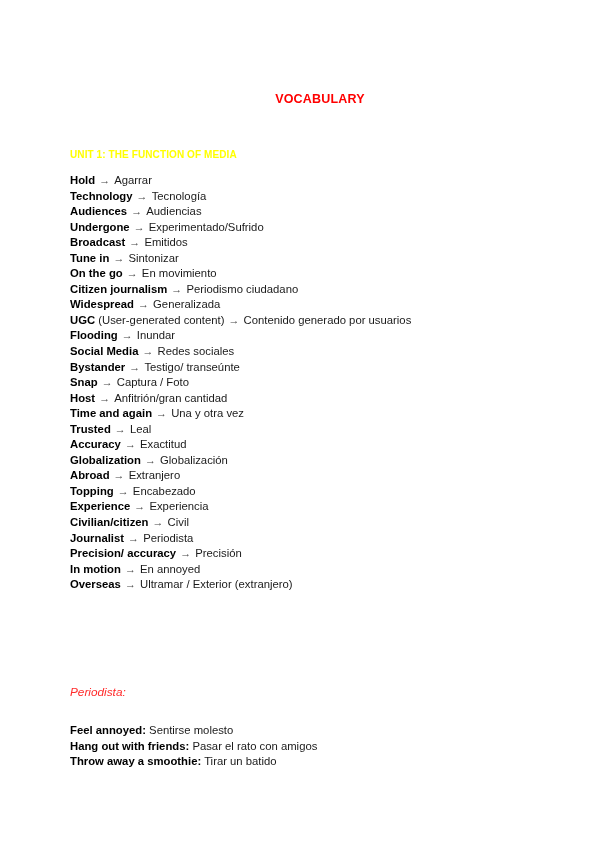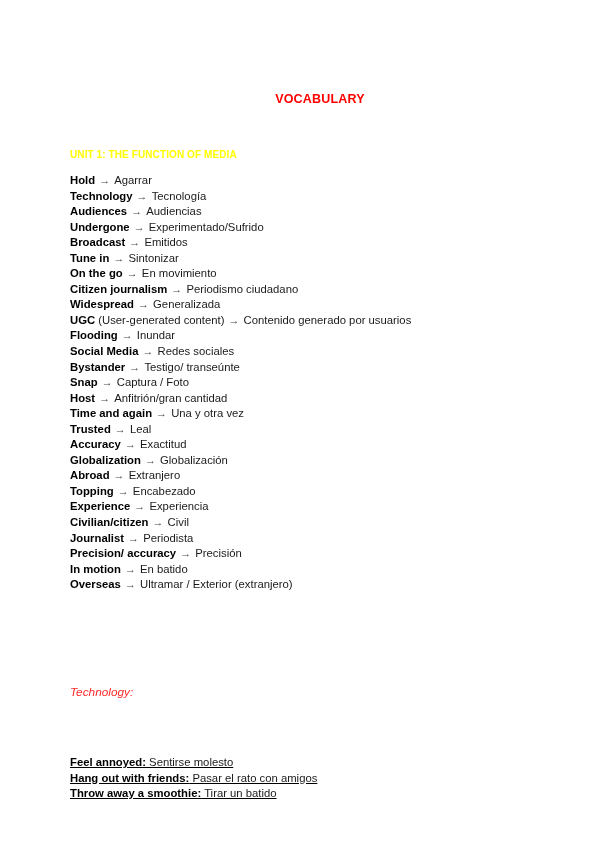--- a/index.html
+++ b/index.html
@@ -74,24 +74,23 @@
   .expressions-heading {
     position: absolute;
     top: 685px;
     left: 70px;
     font-size: 11.8px;
     font-style: italic;
     color: #ff2a2a;
   }
   .expr-list {
     position: absolute;
-    top: 755px;
+    top: 723px;
     left: 70px;
     width: 500px;
-    text-decoration: underline;
   }
   .expr-row {
     font-size: 11.3px;
     line-height: 15.55px;
     white-space: nowrap;
     color: #1a1a1a;
   }
   .expr-phrase {
     font-weight: bold;
     color: #000000;
@@ -129,25 +128,25 @@
       <div class="vocab-row"><span class="term">Time and again</span><span class="arrow"> → </span><span class="gloss">Una y otra vez</span></div>
       <div class="vocab-row"><span class="term">Trusted</span><span class="arrow"> → </span><span class="gloss">Leal</span></div>
       <div class="vocab-row"><span class="term">Accuracy</span><span class="arrow"> → </span><span class="gloss">Exactitud</span></div>
       <div class="vocab-row"><span class="term">Globalization</span><span class="arrow"> → </span><span class="gloss">Globalización</span></div>
       <div class="vocab-row"><span class="term">Abroad</span><span class="arrow"> → </span><span class="gloss">Extranjero</span></div>
       <div class="vocab-row"><span class="term">Topping</span><span class="arrow"> → </span><span class="gloss">Encabezado</span></div>
       <div class="vocab-row"><span class="term">Experience</span><span class="arrow"> → </span><span class="gloss">Experiencia</span></div>
       <div class="vocab-row"><span class="term">Civilian/citizen</span><span class="arrow"> → </span><span class="gloss">Civil</span></div>
       <div class="vocab-row"><span class="term">Journalist</span><span class="arrow"> → </span><span class="gloss">Periodista</span></div>
       <div class="vocab-row"><span class="term">Precision/ accuracy</span><span class="arrow"> → </span><span class="gloss">Precisión</span></div>
-      <div class="vocab-row"><span class="term">In motion</span><span class="arrow"> → </span><span class="gloss">En batido</span></div>
+      <div class="vocab-row"><span class="term">In motion</span><span class="arrow"> → </span><span class="gloss">En annoyed</span></div>
       <div class="vocab-row"><span class="term">Overseas</span><span class="arrow"> → </span><span class="gloss">Ultramar / Exterior (extranjero)</span></div>
     </div>
 
-  <div class="expressions-heading">Technology:</div>
+  <div class="expressions-heading">Periodista:</div>
 
   <div class="expr-list">
       <div class="expr-row"><span class="expr-phrase">Feel annoyed:</span><span class="expr-gloss"> Sentirse molesto</span></div>
       <div class="expr-row"><span class="expr-phrase">Hang out with friends:</span><span class="expr-gloss"> Pasar el rato con amigos</span></div>
       <div class="expr-row"><span class="expr-phrase">Throw away a smoothie:</span><span class="expr-gloss"> Tirar un batido</span></div>
     </div>
 
 </div>
 
 </body></html>

